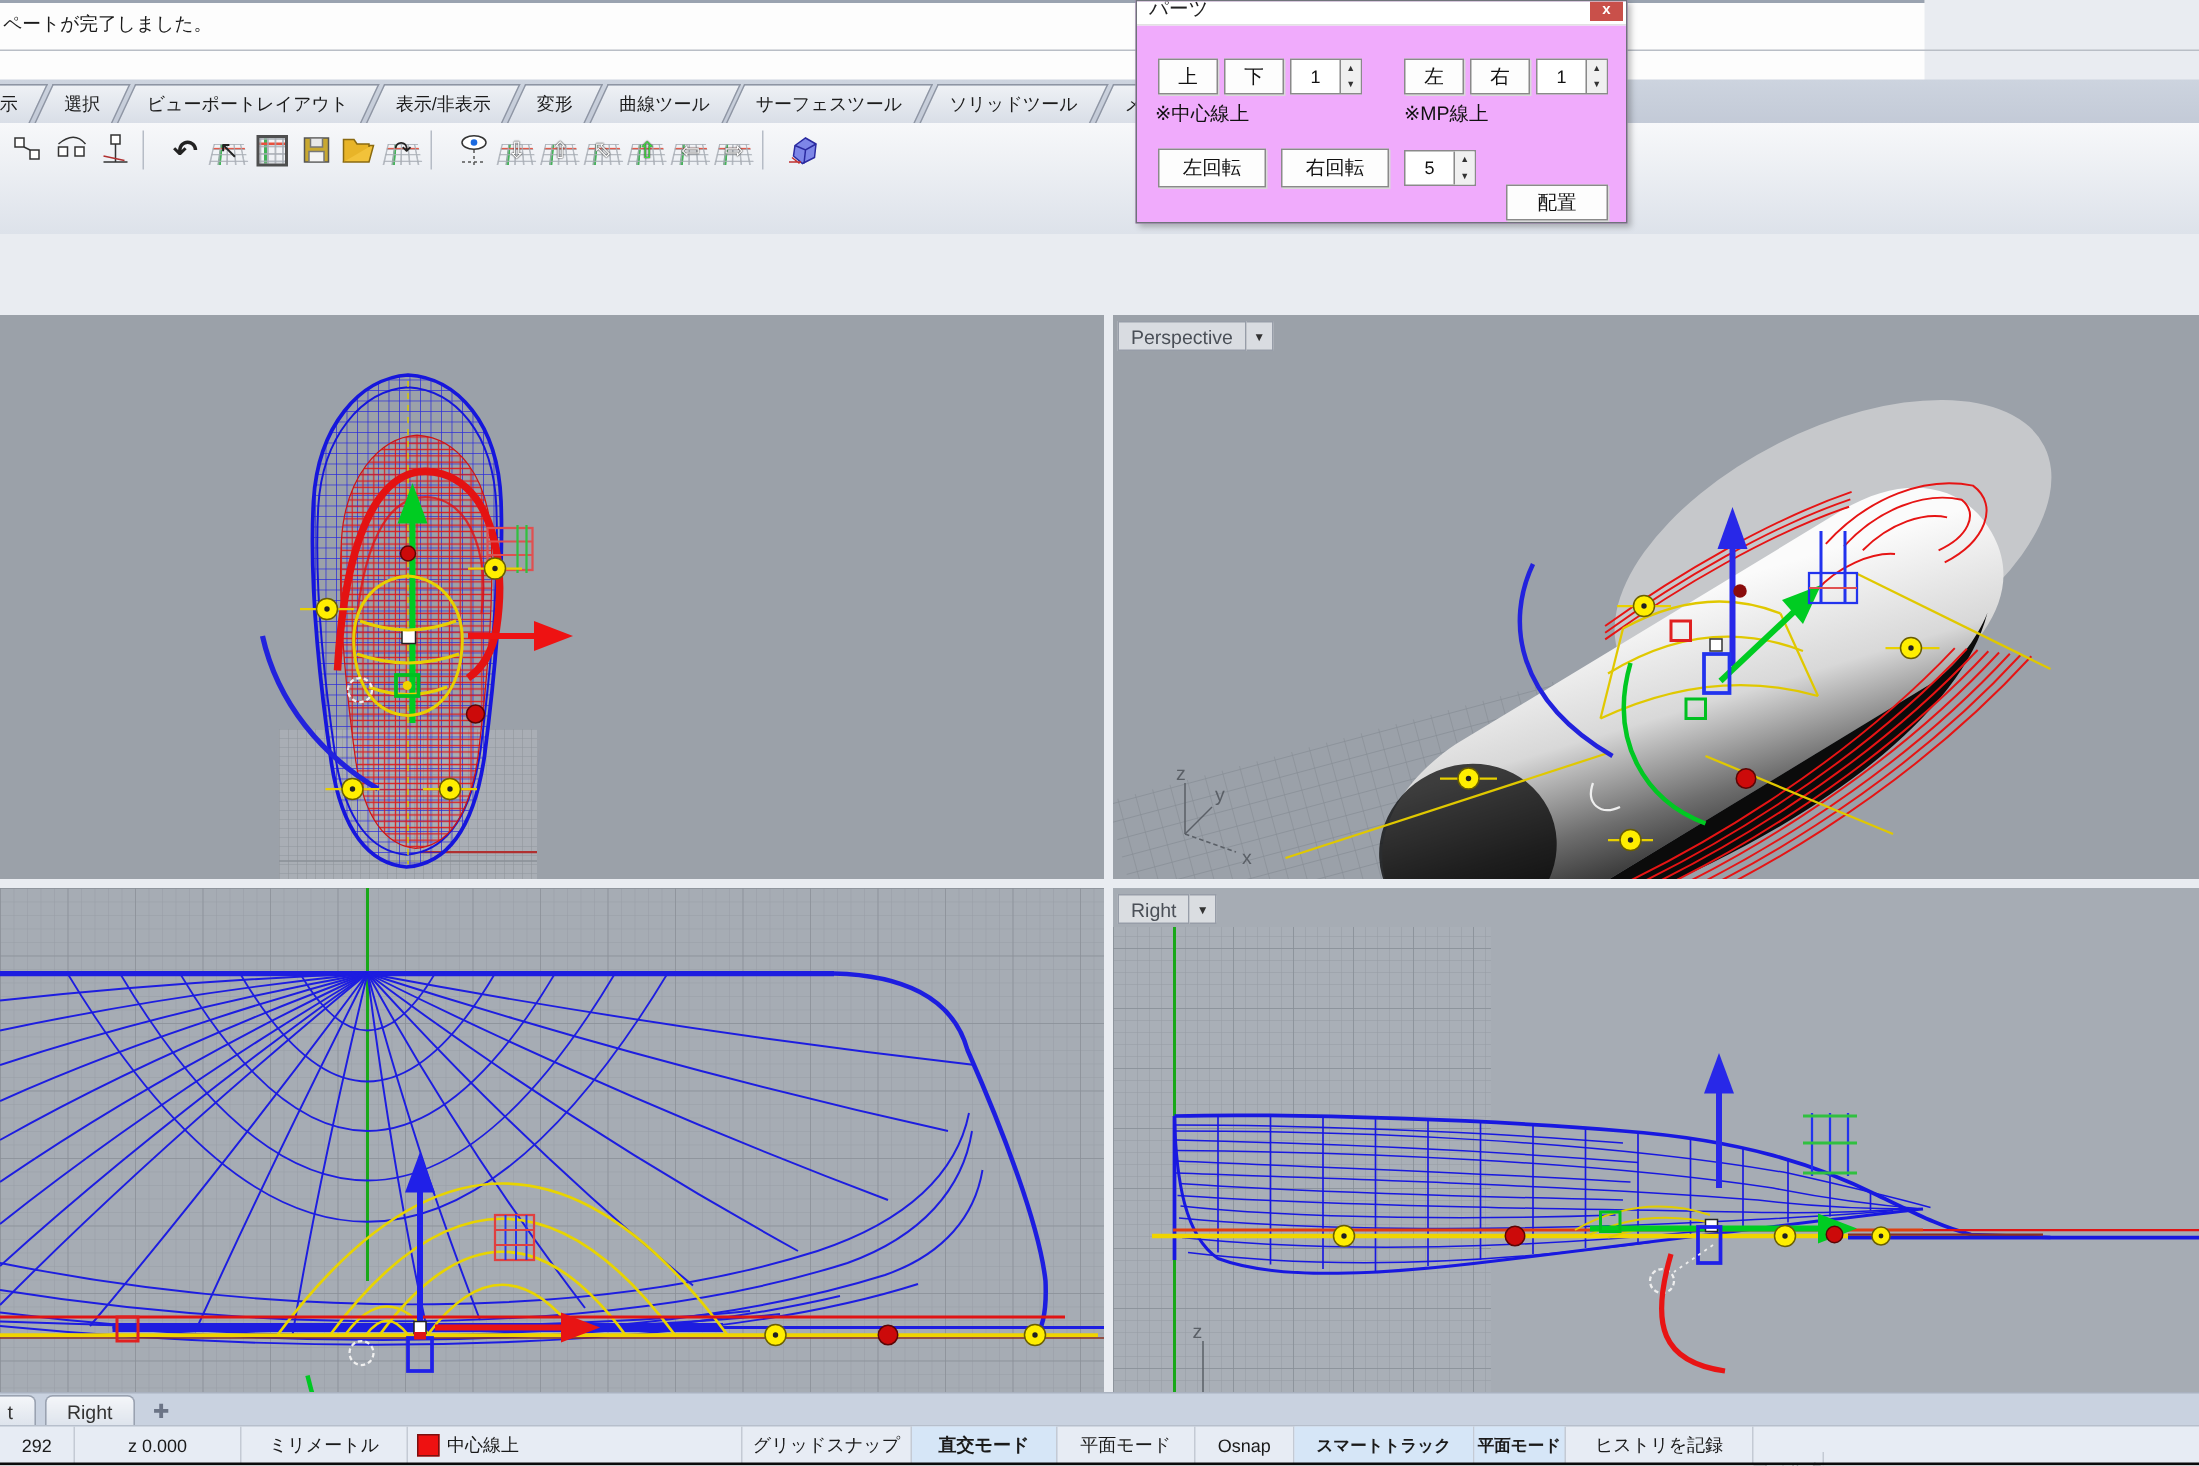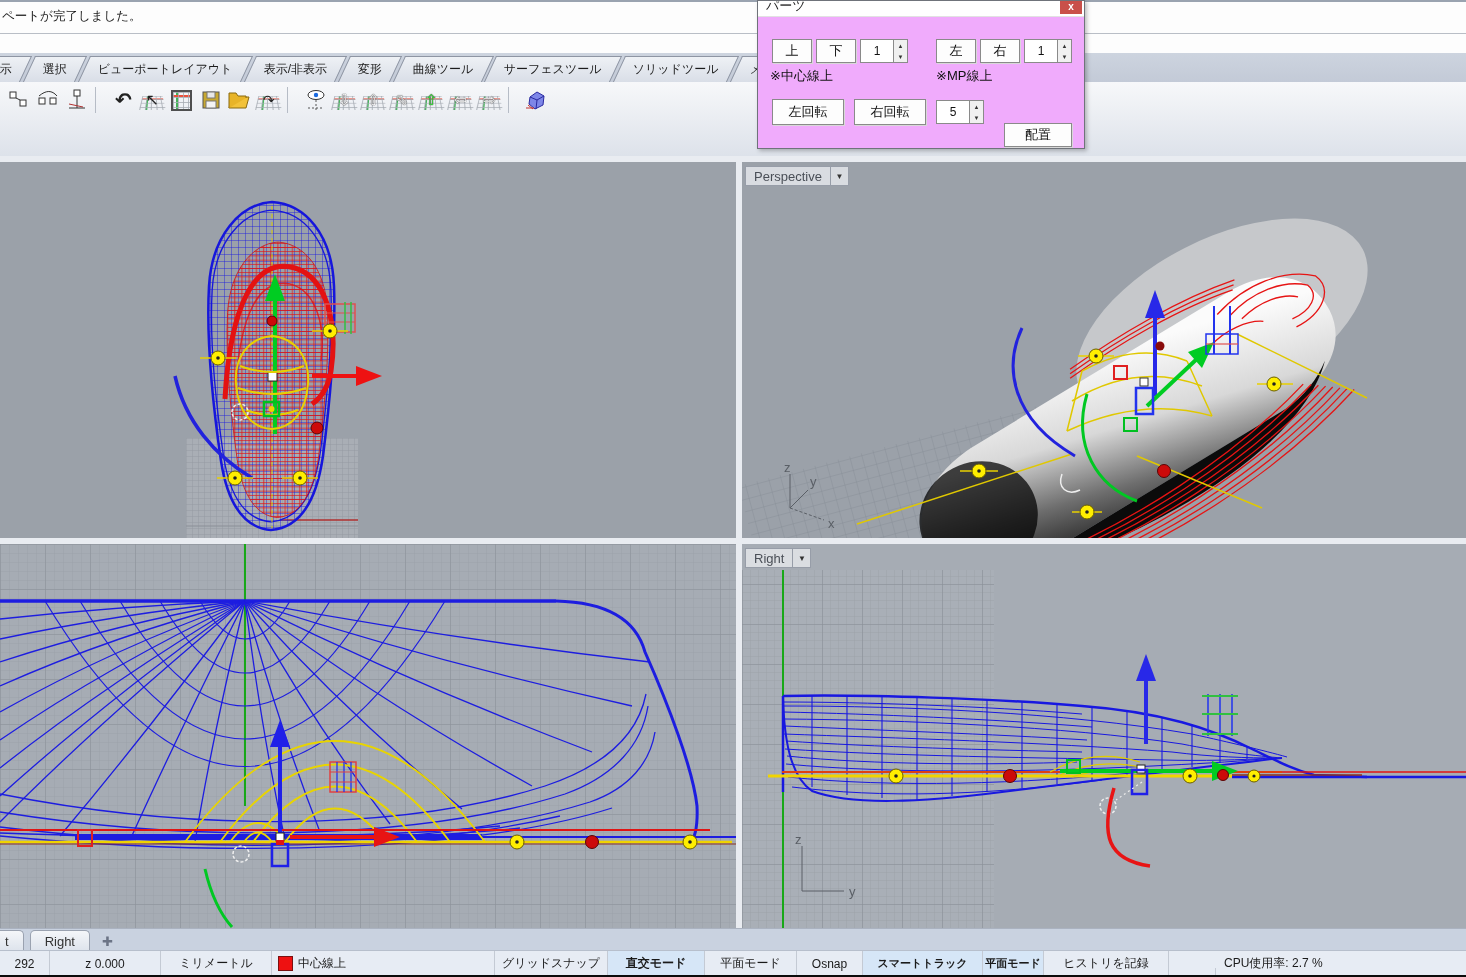--- a/index.html
+++ b/index.html
@@ -1,18 +1,18 @@
 <!DOCTYPE html>
 <html><head>
 <meta charset="utf-8">
 <style>
   html,body{margin:0;padding:0;background:#f0f0f0;font-family:"Liberation Sans","DejaVu Sans",sans-serif;}
   #app{position:relative;width:1466px;height:977px;overflow:hidden;background:#e9ecf1;}
   
-  .cmd{position:absolute;left:0;top:0;width:1466px;height:53px;background:#fdfdfd;border-top:2px solid #9aa3b0;}
+  .cmd{position:absolute;left:0;top:0;width:1283px;height:53px;background:#fdfdfd;border-top:2px solid #9aa3b0;}
   .cmd .line1{position:absolute;left:2px;top:6px;font-size:12.5px;color:#1a1a1a;}
   .cmd .divider{position:absolute;left:0;top:31px;width:1466px;height:1px;background:#b9bec6;}
   
   .menubar{position:absolute;left:0;top:53px;width:1466px;height:29px;background:linear-gradient(#cdd4df,#c3cad7);display:flex;align-items:flex-end;overflow:hidden;}
   .mtab{height:25px;margin-right:3px;background:linear-gradient(#eef1f5,#d9dee7);border:1px solid #8e95a3;border-bottom:none;transform:skewX(-25deg);display:flex;align-items:center;padding:0 13px;}
   .mtab span{transform:skewX(25deg);font-size:12px;color:#1c1c1c;white-space:nowrap;}
   .mtab.cut{margin-left:-14px;}
   
   .toolbar{position:absolute;left:0;top:82px;width:1466px;height:74px;background:linear-gradient(#f7f8fa,#dde2ea);}
   .tb-row{display:flex;align-items:center;height:36px;padding-left:4px;}
@@ -31,21 +31,21 @@
   .dlg-close{position:absolute;right:2px;top:0;width:22px;height:13px;background:#c9504a;color:#fff;font-size:10px;line-height:12px;text-align:center;font-weight:bold;}
   .dlg-body{position:relative;height:130px;}
   .wbtn{position:absolute;height:22px;background:#fdfdfd;border:1px solid #8a8a8a;box-shadow:1px 1px 0 #d8d8d8;font-size:13px;color:#111;display:flex;align-items:center;justify-content:center;}
   .spin{position:absolute;height:22px;width:46px;border:1px solid #8a8a8a;background:#fff;display:flex;}
   .spin .val{flex:1;font-size:12px;display:flex;align-items:center;justify-content:center;color:#111;}
   .spin .arr{width:13px;border-left:1px solid #8a8a8a;background:#f0f0f0;display:flex;flex-direction:column;}
   .spin .arr span{flex:1;font-size:6px;line-height:1;display:flex;align-items:center;justify-content:center;color:#333;}
   .dnote{position:absolute;font-size:13px;color:#111;}
   
   .vps{position:absolute;left:0;top:156px;width:1466px;height:772px;background:#e9ecf1;}
-  .vp{position:absolute;overflow:hidden;}
+  .vp{position:absolute;overflow:hidden;margin-top:48px;}
   .vp svg{display:block;}
   .vp-label{position:absolute;left:3px;top:4px;display:flex;height:20px;z-index:5;}
   .vp-label .name{background:#dcdfe4f2;border:1px solid #979da8;font-size:13px;color:#4a4f57;padding:0 8px;display:flex;align-items:center;}
   .vp-label .dd{width:17px;background:#dcdfe4f2;border:1px solid #979da8;border-left:none;display:flex;align-items:center;justify-content:center;font-size:8px;color:#333;}
   
   .vptabs{position:absolute;left:0;top:928px;width:1466px;height:22px;background:#c9d2e0;border-top:1px solid #aab2c0;display:flex;align-items:flex-end;}
   .vptab{height:20px;background:linear-gradient(#f4f6f9,#dde3ec);border:1px solid #9aa2b0;border-bottom:none;border-radius:5px 5px 0 0;padding:0 14px;font-size:13px;color:#333;display:flex;align-items:center;}
   .vptab.cut{margin-left:-16px;padding-left:20px;}
   .vptab-add{height:20px;padding:0 12px;display:flex;align-items:center;font-size:13px;color:#6b7486;}
   
@@ -607,17 +607,16 @@
       <span>中心線上</span>
     </div>
     <div class="scell" style="width:112px;">グリッドスナップ</div>
     <div class="scell active" style="width:96px;">直交モード</div>
     <div class="scell" style="width:91px;">平面モード</div>
     <div class="scell" style="width:65px;">Osnap</div>
     <div class="scell active" style="width:119px;font-size:11px;">スマートトラック</div>
     <div class="scell active" style="width:60px;font-size:11px;">平面モード</div>
     <div class="scell" style="width:124px;">ヒストリを記録</div>
     <div class="scell" style="width:46px;margin-top:33px;">フィルタ</div>
-    <div class="scell" style="flex:1;justify-content:flex-start;padding-left:8px;border-right:none;">CPU使用率: 2.7 %</div>
   </div>
   <div class="blackline"></div>
 
 </div>
 
 </body></html>

